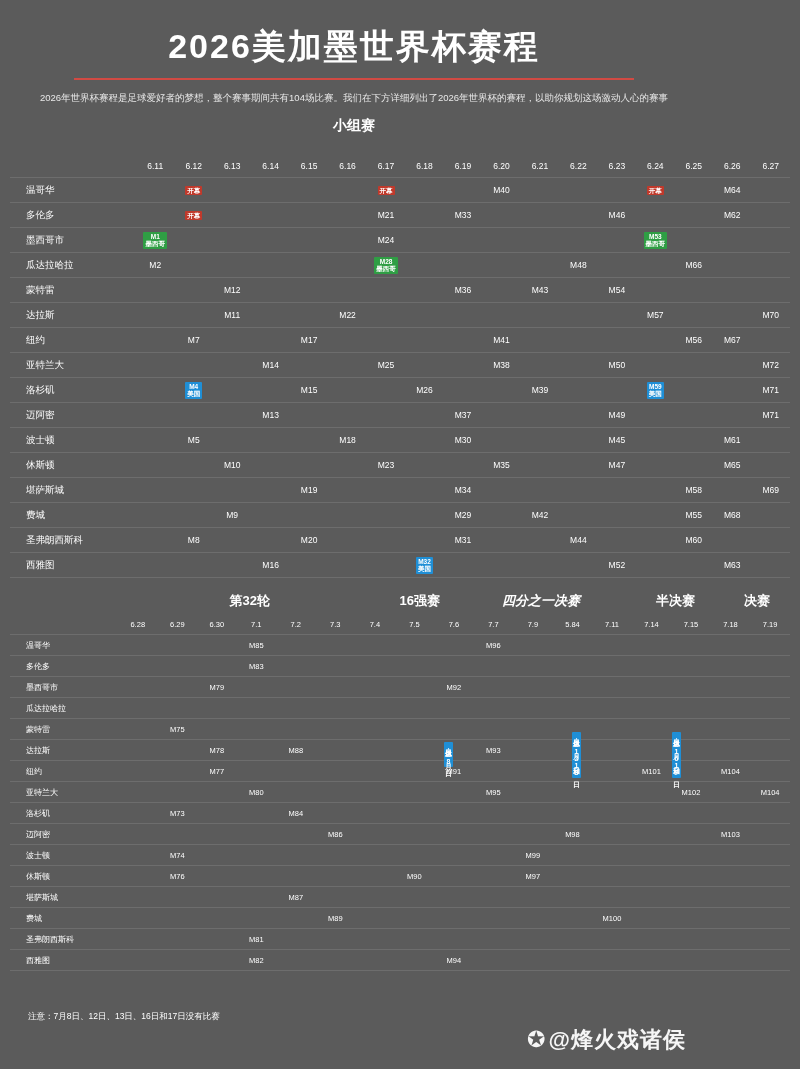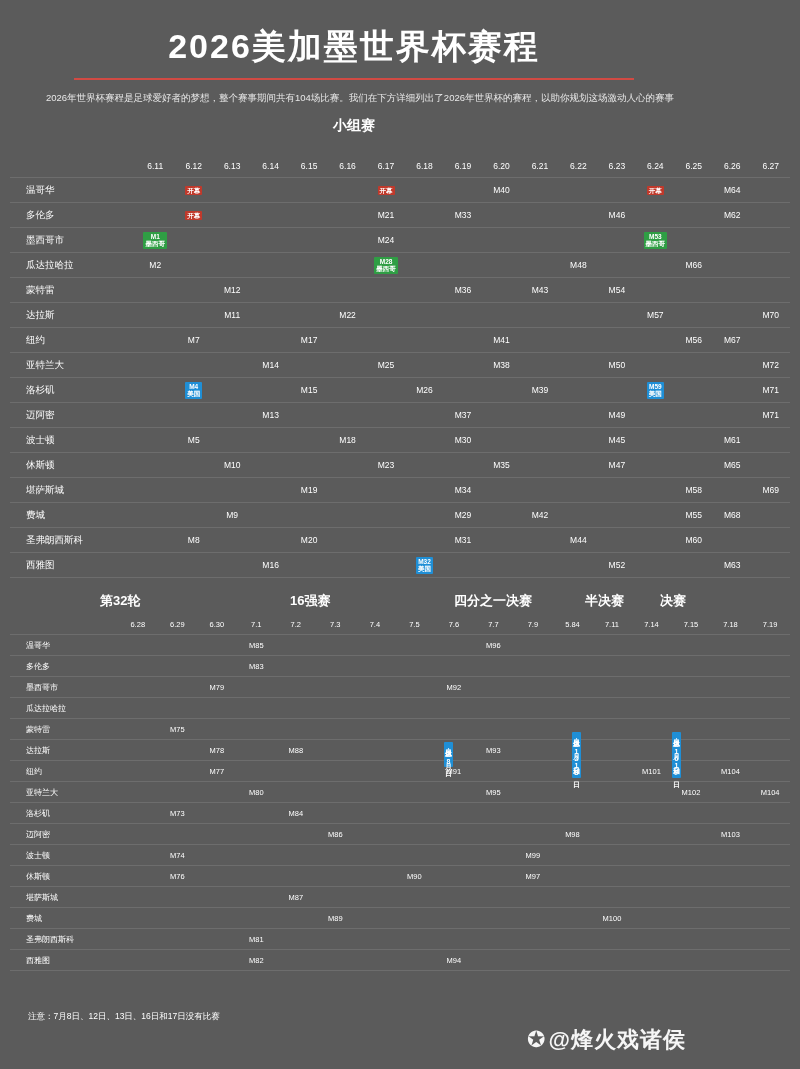--- a/index.html
+++ b/index.html
@@ -17,21 +17,21 @@
   .header{text-align:center;padding-top:24px;}
   .title{
     font-size:34px;font-weight:bold;letter-spacing:2px;color:#ffffff;
     display:inline-block;padding:0 6px 8px 6px;
   }
   .title-rule{
     width:560px;height:2px;background:#d24a43;margin:0 auto 10px auto;
   }
   .subtitle{
     font-size:9.5px;color:#e8e8e8;line-height:1.6;
-    width:640px;margin:0 auto;text-align:right;
+    width:640px;margin:0 auto;text-align:center;
   }
 
   
   .section-title{
     text-align:center;font-size:14px;font-weight:bold;margin-top:12px;margin-bottom:20px;
   }
   .grid-wrap{position:relative;margin:0 10px;}
   table.sched{border-collapse:collapse;width:780px;table-layout:fixed;}
   table.sched td,table.sched th{
     padding:0;margin:0;font-size:8.5px;color:#ffffff;font-weight:normal;
@@ -56,21 +56,21 @@
     text-align:center;
   }
   .sp-red{background:#c0392b;}
   .sp-green{background:#2f9e44;}
   .sp-blue{background:#1f8fd6;}
 
   
   .ko{position:relative;margin-top:14px;}
   .ko-heads{position:relative;height:22px;}
   .ko-head{
-    position:absolute;text-align:left;font-size:13px;font-weight:bold;
+    position:absolute;text-align:right;font-size:13px;font-weight:bold;
   }
   table.ko-table{border-collapse:collapse;width:780px;table-layout:fixed;margin:0 10px;}
   table.ko-table td,table.ko-table th{
     padding:0;font-size:7.5px;color:#ffffff;font-weight:normal;text-align:center;
     height:20px;
   }
   table.ko-table thead th{height:20px;font-size:7.5px;}
   table.ko-table .citycol2{width:92px;text-align:left;padding-left:16px;font-size:8px;}
   table.ko-table tbody tr td{border-bottom:1px solid #6d6d6d;height:20px;}
   table.ko-table tbody tr:first-child td{border-top:1px solid #6d6d6d;}
@@ -450,21 +450,21 @@
             <td></td>
           </tr>
         </tbody>
     </table>
   </div>
 
   <div class="ko">
     <div class="ko-heads">
       <div class="ko-head" style="left:100px;width:170px;">第32轮</div>
       <div class="ko-head" style="left:290px;width:150px;">16强赛</div>
-      <div class="ko-head" style="left:454px;width:150px;">四分之一决赛</div>
+      <div class="ko-head" style="left:430px;width:150px;font-style:italic;">四分之一决赛</div>
       <div class="ko-head" style="left:585px;width:110px;">半决赛</div>
       <div class="ko-head" style="left:660px;width:110px;">决赛</div>
     </div>
 
     <table class="ko-table">
       <thead>
         <tr>
           <th class="citycol2"></th>
           <th>6.28</th>
           <th>6.29</th>

